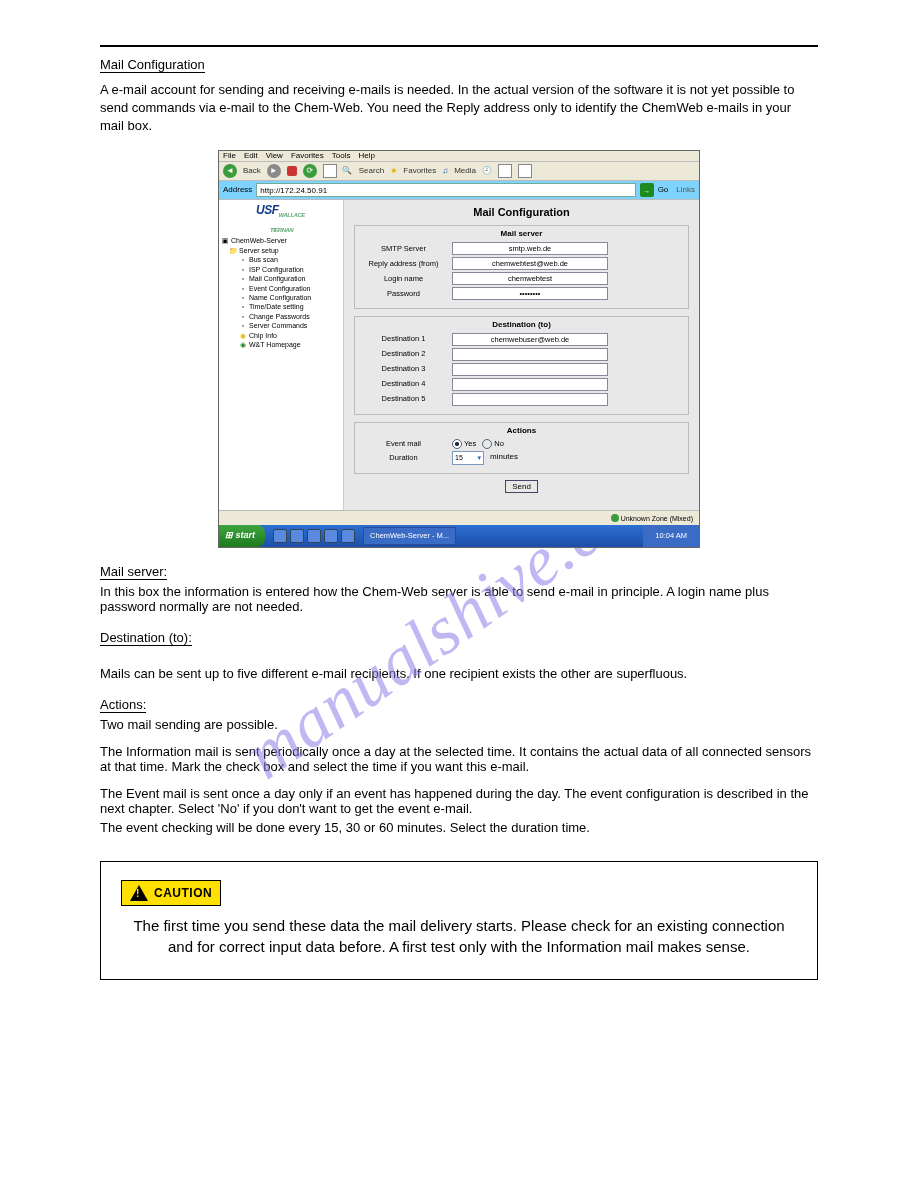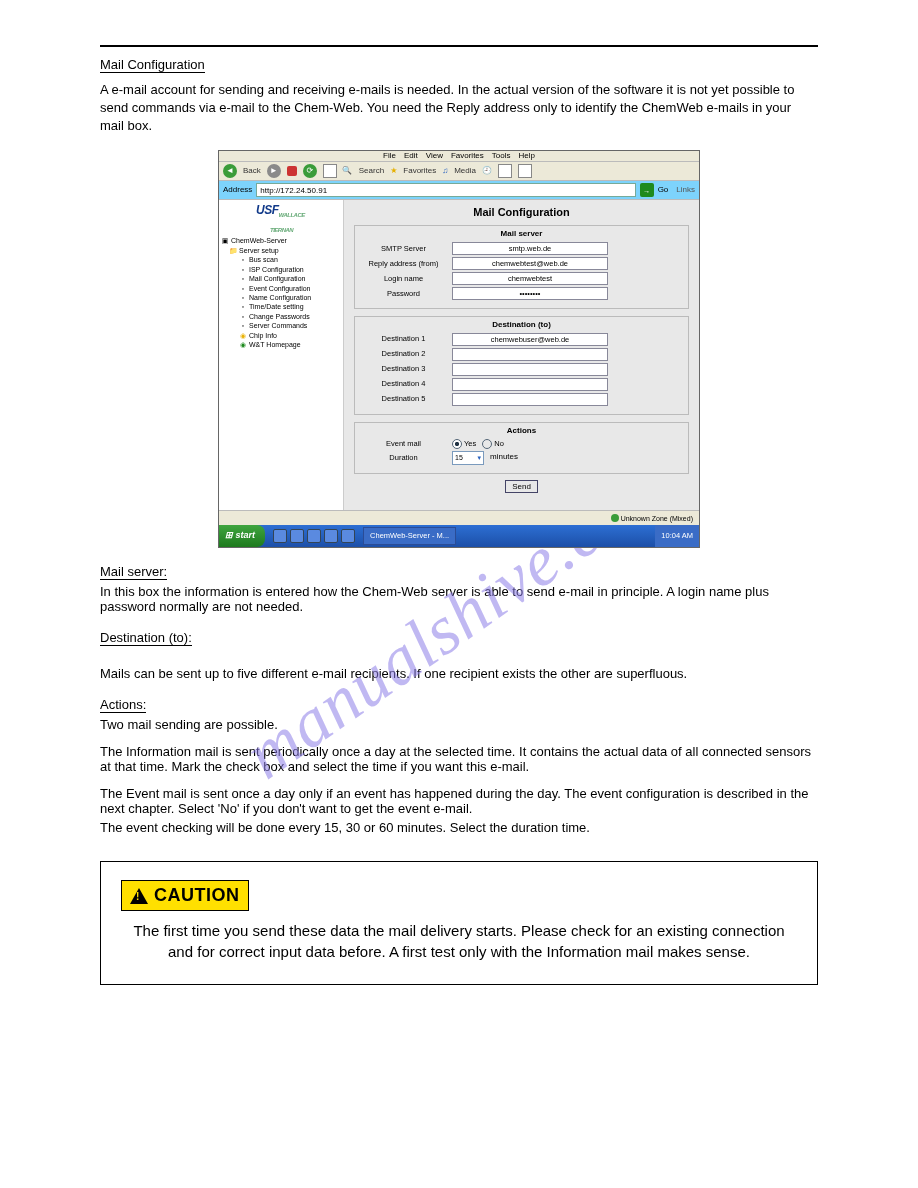--- a/index.html
+++ b/index.html
@@ -48,21 +48,21 @@
     color: #fff;
     height: 14px;
     padding: 1px 4px;
     display: flex;
     align-items: center;
     justify-content: space-between;
   }
   .shot-titlebar .tbtns { display: flex; gap: 2px; }
   .shot-titlebar .tbtn { width: 10px; height: 10px; background:#d8e4f8; border:1px solid #345; font-size:7px; text-align:center; line-height:8px; color:#234;}
   .shot-titlebar .tbtn.close{ background:#e36a4f; color:#fff;}
-  .menubar { background:#ece9d8; border-bottom:1px solid #bbb; padding:1px 4px; display:flex; gap:8px; color:#000;justify-content:center;}
+  .menubar { background:#ece9d8; border-bottom:1px solid #bbb; padding:1px 4px; display:flex; gap:8px; color:#000;}
   .tbar { background:#ece9d8; border-bottom:1px solid #bbb; padding:2px 4px; display:flex; gap:6px; align-items:center;}
   .tbtn-round { width:14px; height:14px; border-radius:50%; display:flex; align-items:center; justify-content:center; font-size:8px; color:#fff;}
   .tbtn-green{ background:#3a9c3a;}
   .tbtn-gray{ background:#8a8a8a;}
   .tbtn-red{ width:10px;height:10px;background:#c33;border-radius:2px;}
   .tbar .txt{ color:#333; }
   .tbar .sq{ width:12px;height:12px;border:1px solid #888;background:#fff;}
   .addr { background:#7dd3fc; border-bottom:1px solid #bbb; padding:2px 4px; display:flex; align-items:center; gap:4px;}
   .addr input{ flex:1; height:12px; font-size:8px; border:1px solid #7a9; padding:0 3px;}
   .go { width:14px;height:14px; background:#1e8a1e; border-radius:2px; color:#fff; font-size:7px; display:flex;align-items:center;justify-content:center;}
@@ -85,36 +85,36 @@
   .sel{ height:12px; width:26px; border:1px solid #7a9abd; background:#fff; font-size:7px; line-height:10px; padding:0 2px; display:inline-flex; align-items:center; justify-content:space-between;}
   .radio{display:inline-flex;align-items:center;gap:2px;font-size:7.5px;}
   .rd{width:8px;height:8px;border:1px solid #567;border-radius:50%;}
   .rd.on{background:radial-gradient(#234 35%,#fff 40%);}
   .btn-send{ border:1px solid #446; background:#e8e8e8; padding:1px 6px; font-size:8px;}
   .statusbar{ border-top:1px solid #bbb; background:#ece9d8; height:14px; display:flex; align-items:center; justify-content:flex-end; padding:0 6px; font-size:7px; gap:2px;}
   .statusbar .dot{width:8px;height:8px;border-radius:50%;background:#3a9c3a;}
   .taskbar{ height:22px; background:linear-gradient(#2d6fd3,#1c4fa8); display:flex; align-items:center; gap:4px; color:#fff;}
   .startbtn{ height:100%; background:linear-gradient(#3fa53f,#1e7a1e); padding:0 10px 0 6px; display:flex; align-items:center; gap:3px; font-style:italic; font-weight:bold; font-size:9px; border-radius:0 8px 8px 0;}
   .taskbtn{ height:16px; background:#3a6cc6; border:1px solid #2a4c96; padding:0 6px; font-size:7.5px; display:flex;align-items:center;}
-  .tray{ margin-left:auto; background:#3a6cc6; height:100%; padding:0 6px; display:flex; align-items:center; font-size:7.5px;}
+  .tray{ margin-left:auto; background:#3a6cc6; height:100%; padding:0 12px; display:flex; align-items:center; font-size:7.5px;}
   .ql{display:flex;gap:3px;padding:0 4px;}
   .ql .qi{width:12px;height:12px;background:#5a8ae0;border:1px solid #345;border-radius:2px;}
 
   .subsec { margin-top: 16px; }
   .subhead { display:inline-block; border-bottom:1px solid #000; }
 
   .cautionbox {
     border: 1.5px solid #000;
     margin-top: 26px;
     padding: 18px 20px 22px 20px;
   }
   .caution-sign {
     display:inline-flex; align-items:center; gap:6px;
     background:#ffe000; border:1.5px solid #000;
-    padding:4px 8px; font-weight:bold; font-size:18px;
+    padding:4px 8px; font-weight:bold; font-size:12px;
     letter-spacing:0.5px;
   }
   .caution-sign .tri{
     width:0;height:0;border-left:9px solid transparent;border-right:9px solid transparent;border-bottom:16px solid #000;position:relative;
   }
   .caution-sign .tri::after{
     content:"!";position:absolute;left:-3px;top:3px;color:#ffe000;font-size:10px;font-weight:bold;
   }
   .cautiontext{ margin-top:10px; font-size:15px; text-align:center; line-height:1.35;}
   

